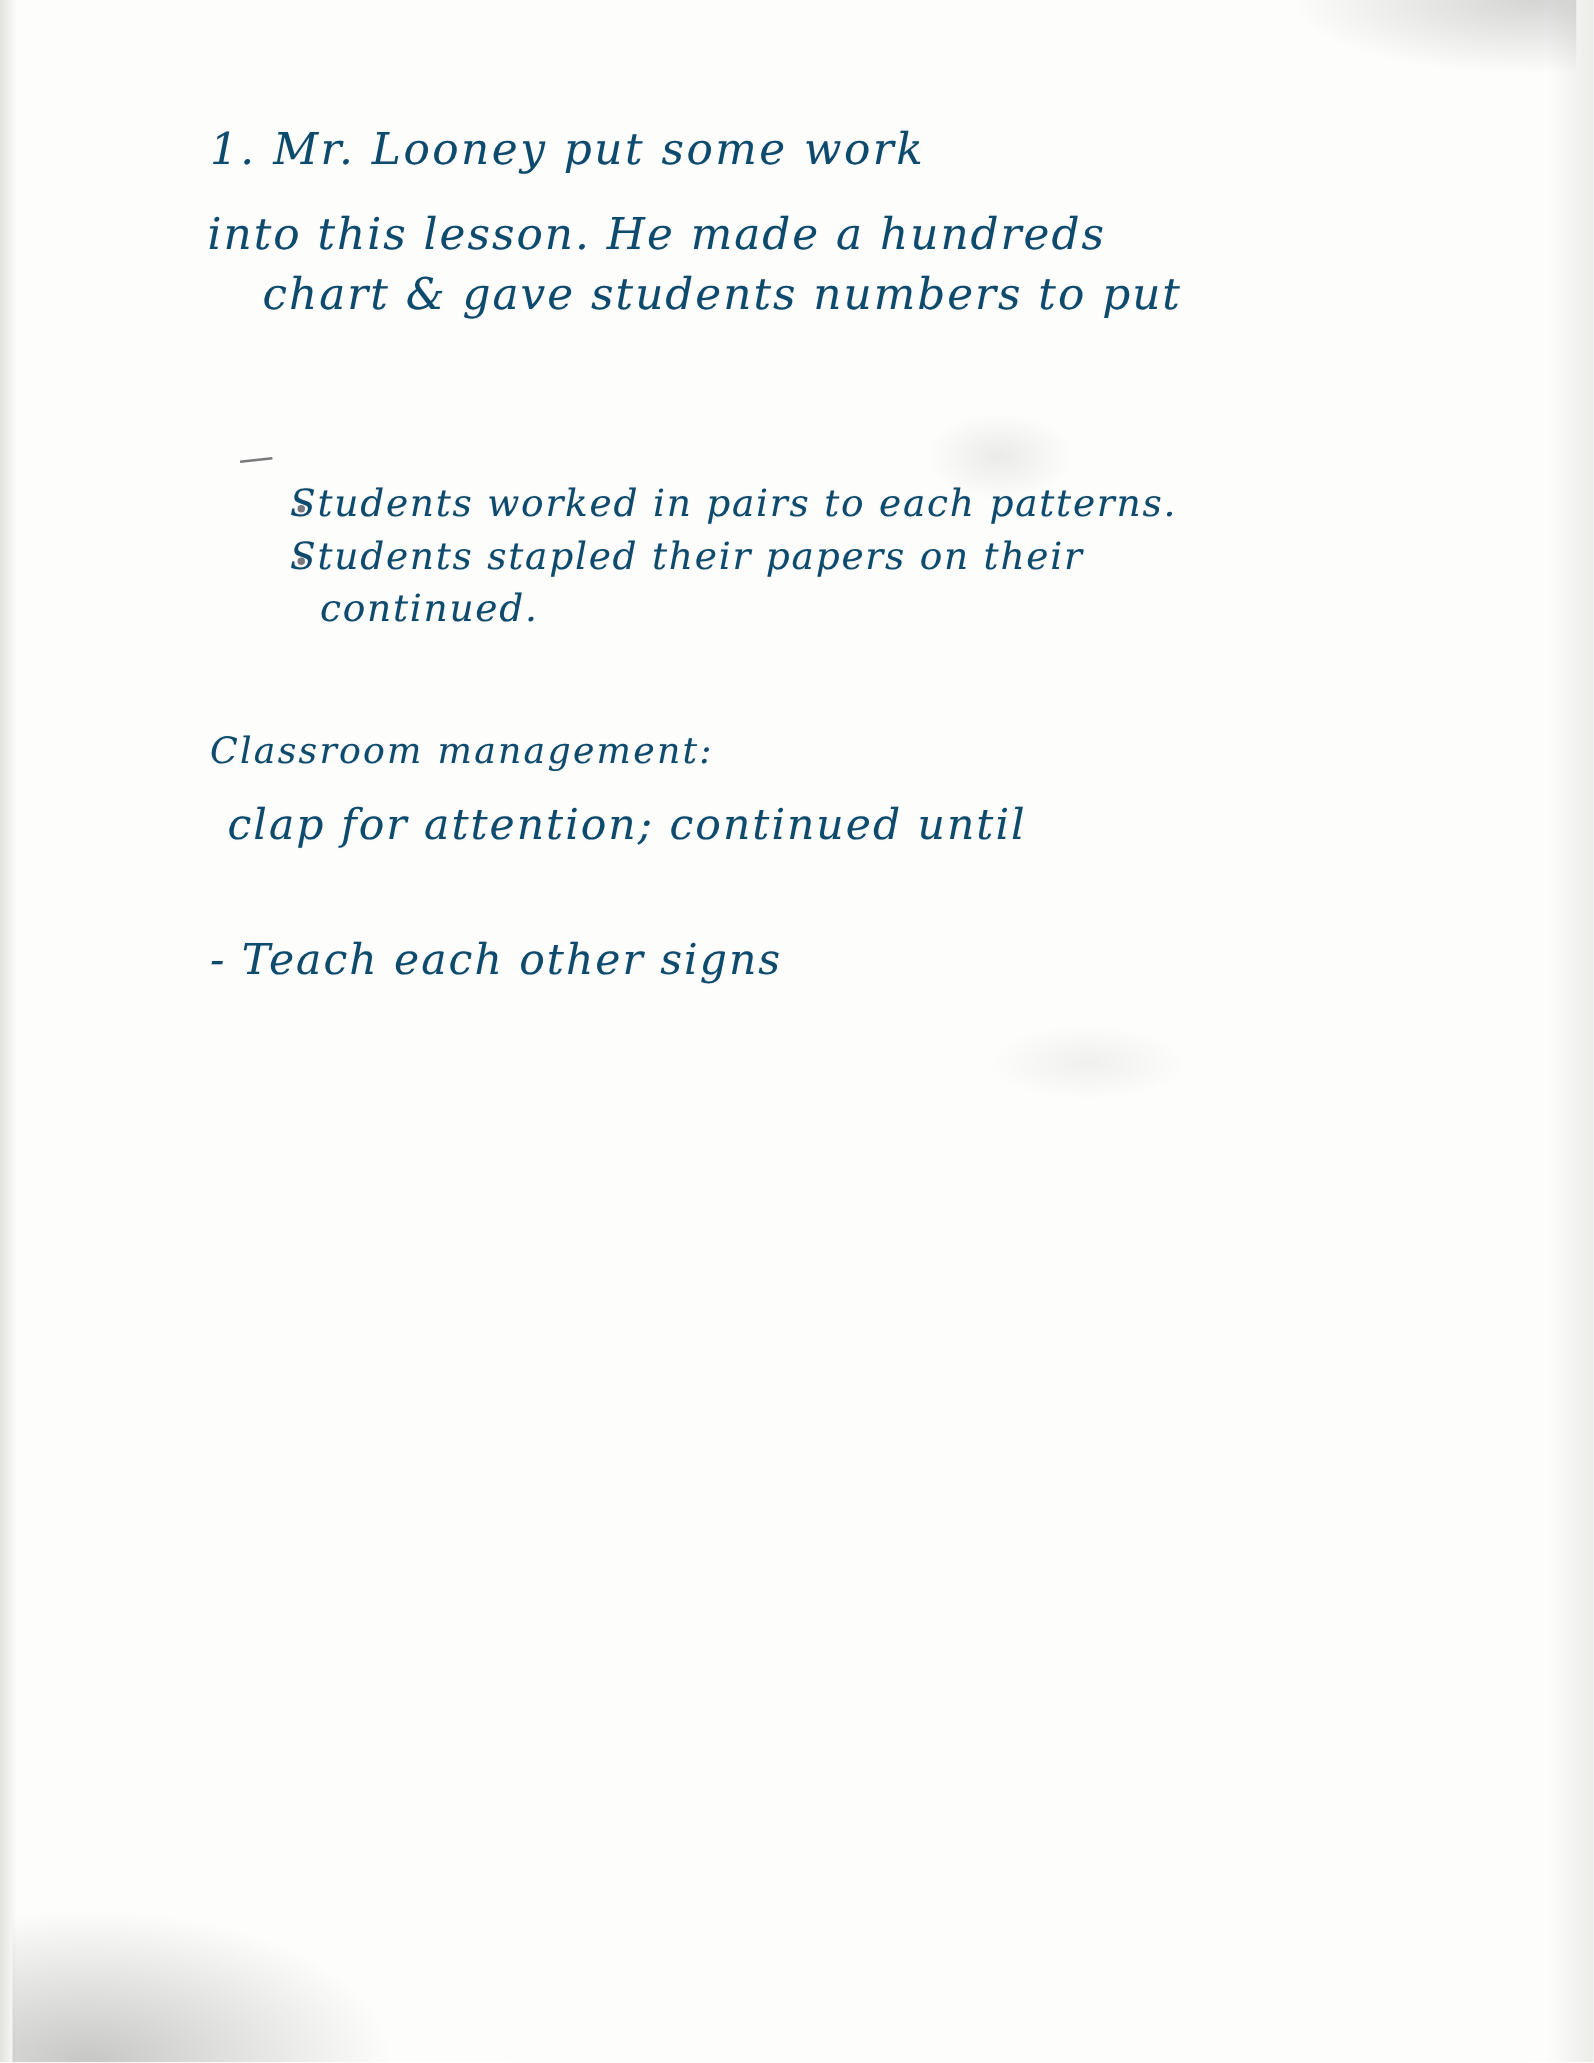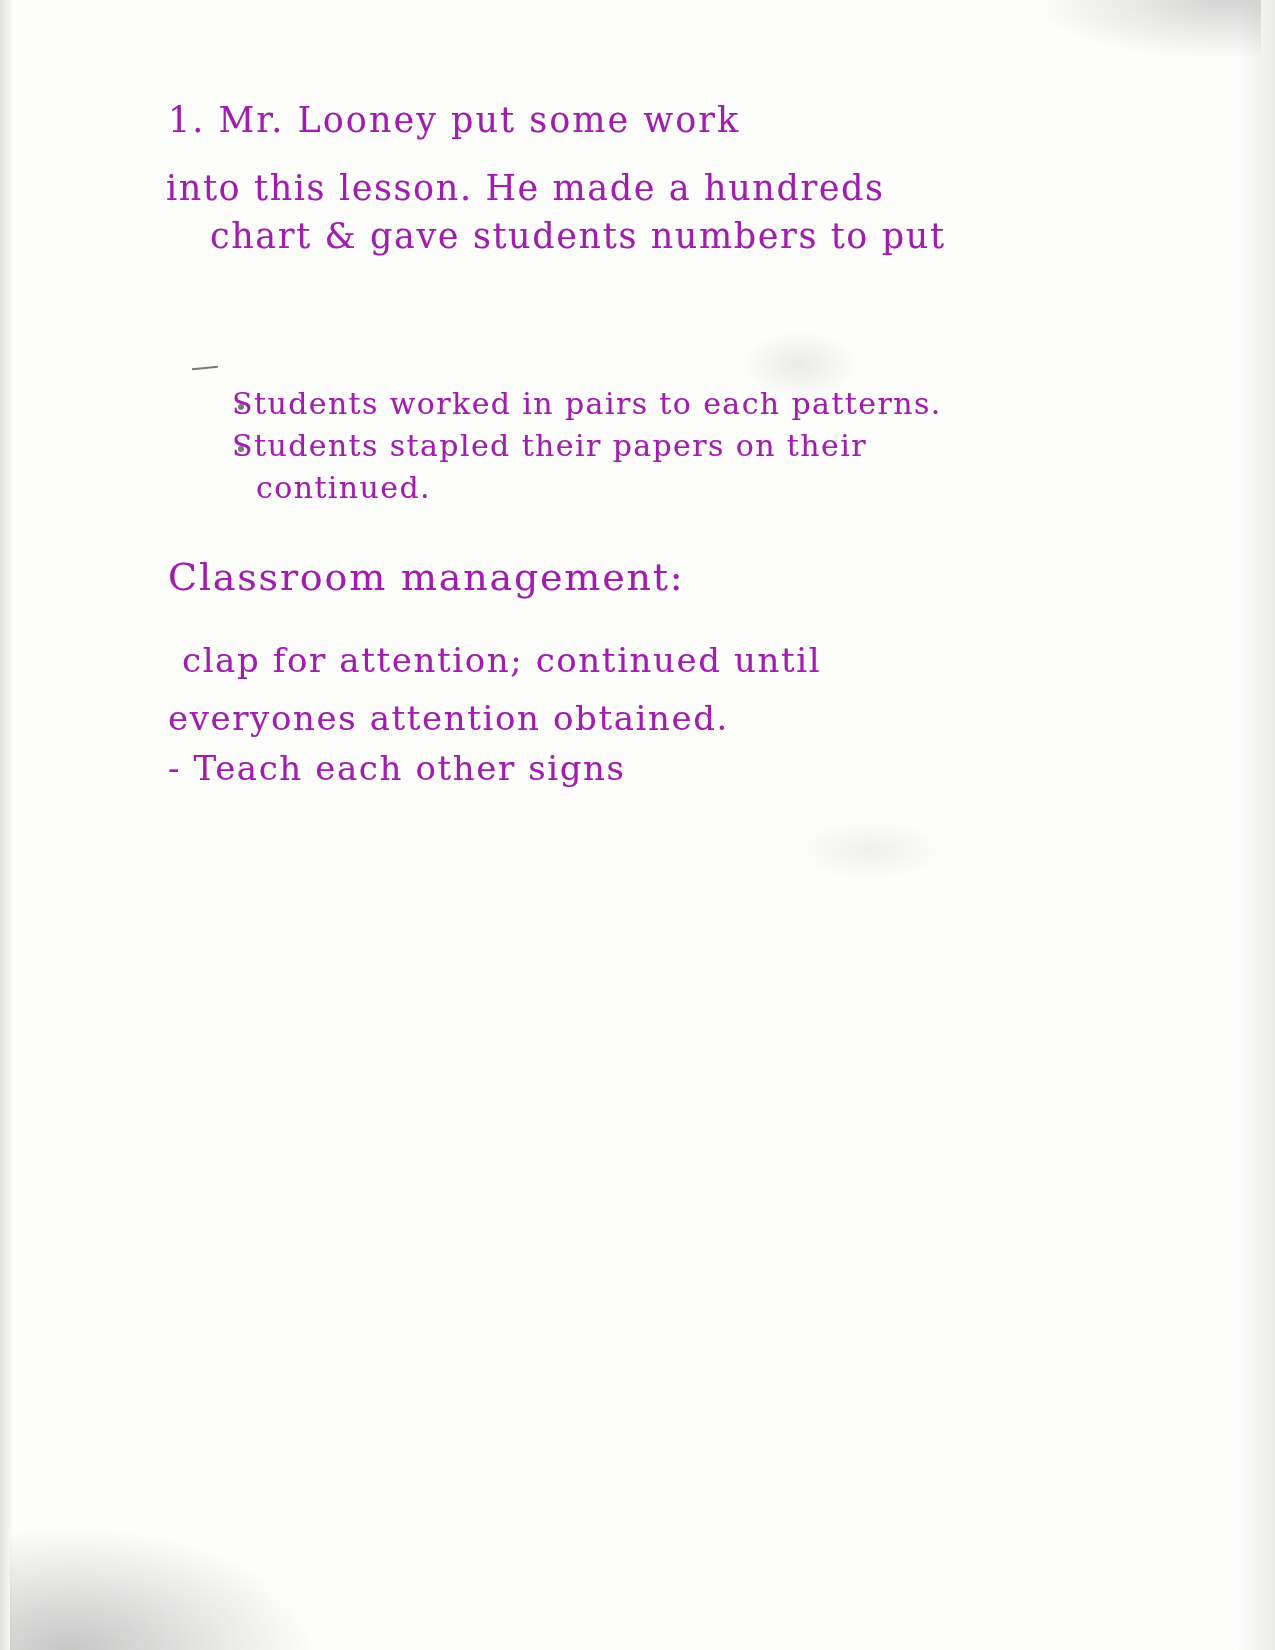--- a/index.html
+++ b/index.html
@@ -53,38 +53,39 @@
   .scan-smudge-b {
     position: absolute;
     left: 790px; top: 820px;
     width: 160px; height: 60px;
     background: radial-gradient(ellipse at 50% 50%, rgba(150,150,150,.13), rgba(255,255,255,0) 70%);
   }
 
   
   .hand {
     position: absolute;
-    color: #a21caf;
+    color: #0c4a6e;
     font-family: "DejaVu Serif", serif;
+    font-style: italic;
     font-weight: 400;
     letter-spacing: 1.2px;
     white-space: nowrap;
     text-shadow: 0 0 1px rgba(120,120,125,.35);
   }
   .l1 { left: 168px; top: 100px;  font-size: 35px; letter-spacing: 2.0px; }
   .l2 { left: 166px; top: 168px;  font-size: 35px; letter-spacing: 1.6px; }
   .l3 { left: 165px; top: 216px;  font-size: 35px; letter-spacing: 1.6px; margin-left: 45px; }
   .l4 { left: 166px; top: 274px;  font-size: 35px; letter-spacing: 2.0px; }
 
   .l5 { left: 190px; top: 348px;  font-size: 31px; letter-spacing: 1.6px; }
   .l6 { left: 232px; top: 386px;  font-size: 30px; letter-spacing: 1.4px; }
   .l7 { left: 232px; top: 428px;  font-size: 30px; letter-spacing: 1.4px; }
   .l8 { left: 256px; top: 470px;  font-size: 30px; letter-spacing: 1.4px; }
 
-  .l9  { left: 168px; top: 555px; font-size: 38px; letter-spacing: 1.8px; }
+  .l9  { left: 168px; top: 583px; font-size: 29px; letter-spacing: 1.8px; }
   .l10 { left: 182px; top: 640px; font-size: 34px; letter-spacing: 1.6px; }
   .l11 { left: 168px; top: 698px; font-size: 34px; letter-spacing: 1.6px; }
   .l12 { left: 168px; top: 748px; font-size: 34px; letter-spacing: 1.6px; }
 
   .bullet-dot {
     position: absolute;
     width: 6px; height: 6px;
     border-radius: 50%;
     background: #79797c;
   }
@@ -119,16 +120,15 @@
 
   <div class="bullet-dot dot1"></div>
   <div class="hand l6">Students worked in pairs to each patterns.</div>
 
   <div class="bullet-dot dot2"></div>
   <div class="hand l7">Students stapled their papers on their</div>
   <div class="hand l8">continued.</div>
 
   <div class="hand l9">Classroom management:</div>
   <div class="hand l10">clap for attention; continued until</div>
-  <div class="hand l11">everyones attention obtained.</div>
   <div class="hand l12">- Teach each other signs</div>
 
 </div>
 
 </body></html>

